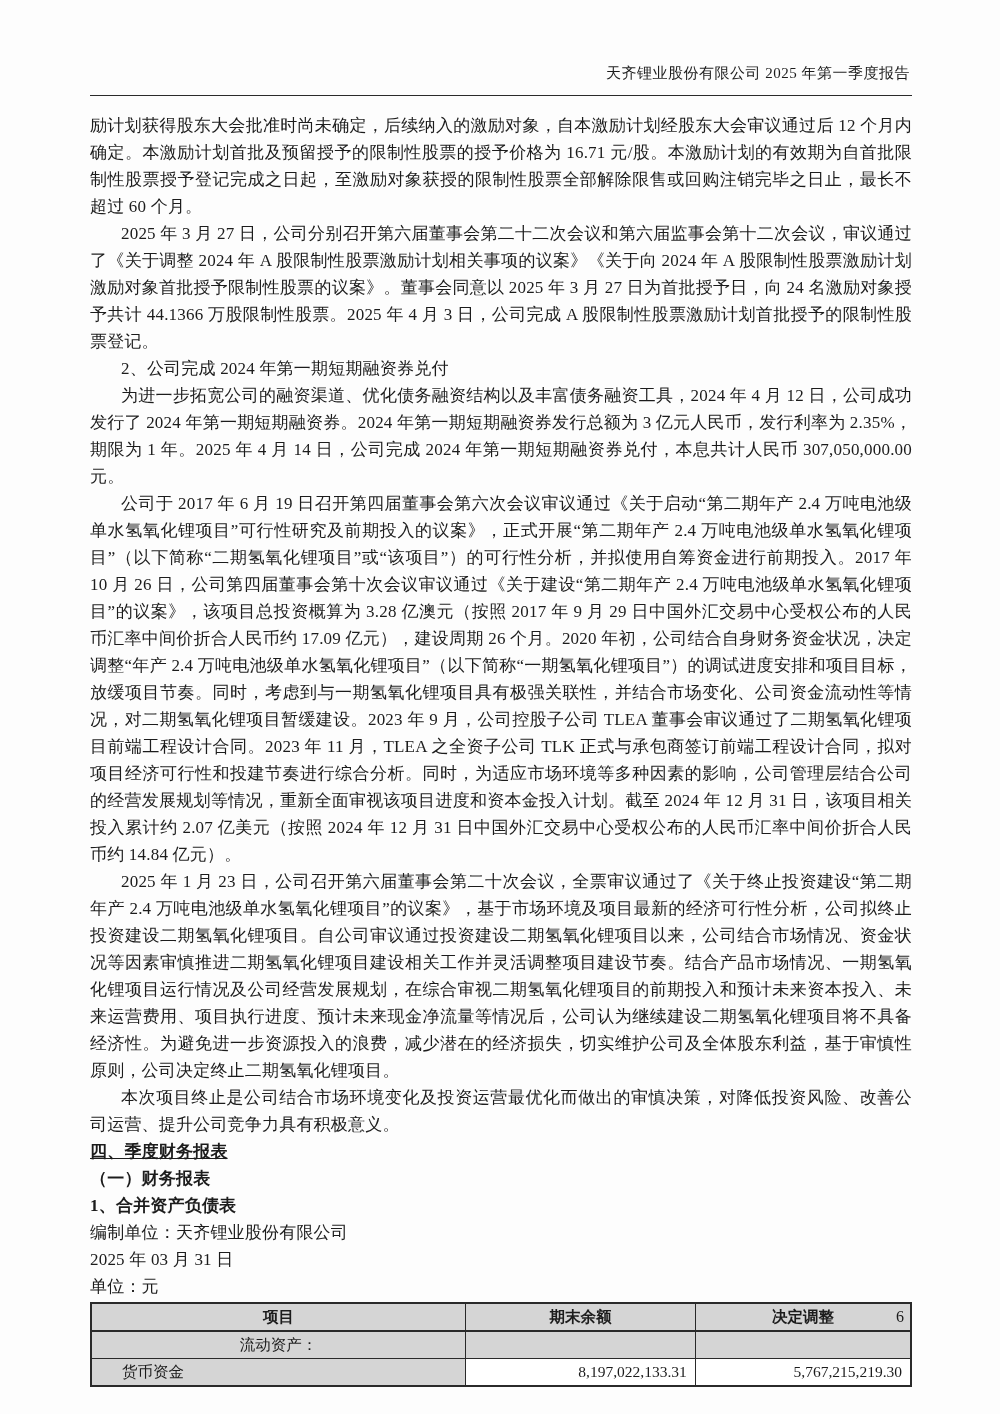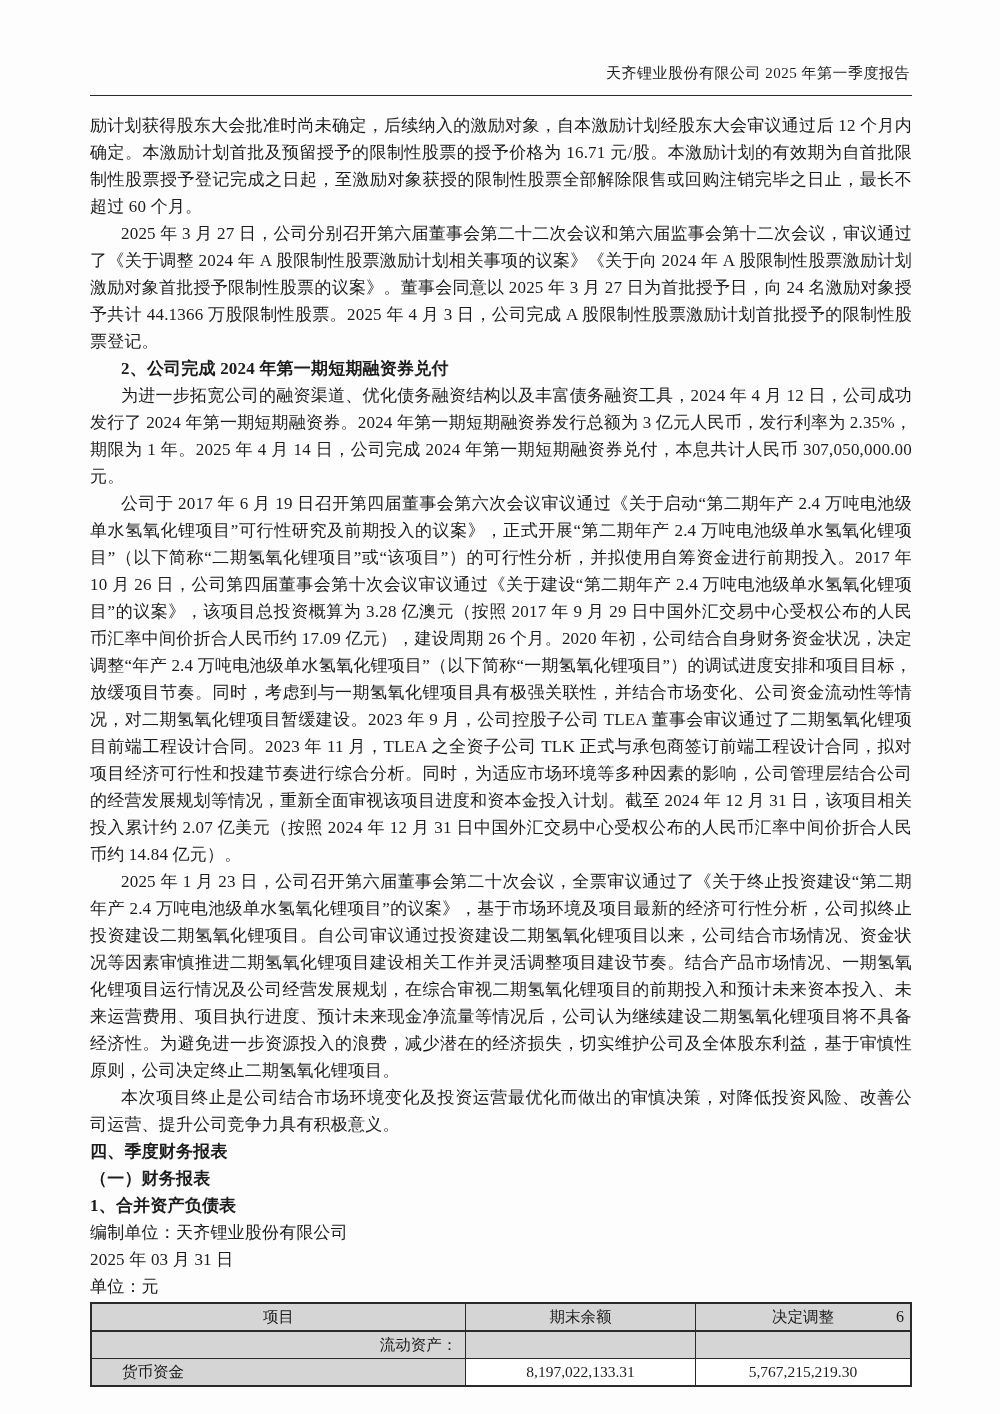--- a/index.html
+++ b/index.html
@@ -23,50 +23,50 @@
     position:absolute;top:95px;left:90px;right:88px;
     border-top:1.5px solid var(--border-color);height:0;
   }
   
   .content{position:absolute;top:112px;left:90px;width:822px;}
   .content p{
     margin:0;font-size:17px;line-height:27px;text-align:justify;
     letter-spacing:0.2px;
   }
   .ind{text-indent:31px;}
-  .bold{font-weight:bold;}
+  .bold{font-weight:normal;}
   .sec-heading{
-    font-size:20px;font-weight:bold;margin:18px 0 0 0;line-height:30px;
+    font-size:20px;font-weight:bold;margin:18px 0 0 0;line-height:30px;text-decoration:underline;
   }
   .sub-heading{
     font-size:17px;font-weight:bold;margin:26px 0 0 6px;line-height:26px;
   }
   .balance-heading{
     font-size:16px;font-weight:bold;margin:25px 0 0 0;line-height:24px;
   }
   .prepared{font-size:15px;margin:25px 0 0 0;line-height:22px;}
   .report-date{font-size:15.5px;text-align:center;margin:3px 0 0 0;line-height:22px;}
   .unit-line{font-size:15px;text-align:right;margin:1px 0 0 0;line-height:20px;}
   
   table.balance{
     width:100%;border-collapse:collapse;margin-top:2px;
     font-size:15.5px;border:2px solid var(--border-color);
   }
   table.balance th,table.balance td{
     border:1px solid var(--border-color);
     padding:2px 8px;height:22px;vertical-align:middle;
   }
   table.balance th{
-    background:var(--table-gray);font-weight:normal;text-align:center;
+    background:var(--table-gray);font-weight:bold;text-align:center;
     border-bottom-width:2px;
   }
-  tr.row-section td{background:var(--table-gray);text-align:right;}
+  tr.row-section td{background:var(--table-gray);text-align:center;}
   tr.row-data td.item-cell{background:var(--table-gray);}
   td.item-cell.cell-indent{padding-left:30px;}
-  td.num-cell{text-align:center;background:#ffffff;padding-right:10px;}
+  td.num-cell{text-align:right;background:#ffffff;padding-right:10px;}
   .col-item{width:45.7%;}
   .col-end{width:28%;}
   .col-begin{width:26.3%;}
   
   .page-number{position:absolute;top:1308px;right:96px;font-size:16px;}
 </style>
 </head>
 <body>
 
 <div class="sheet">

